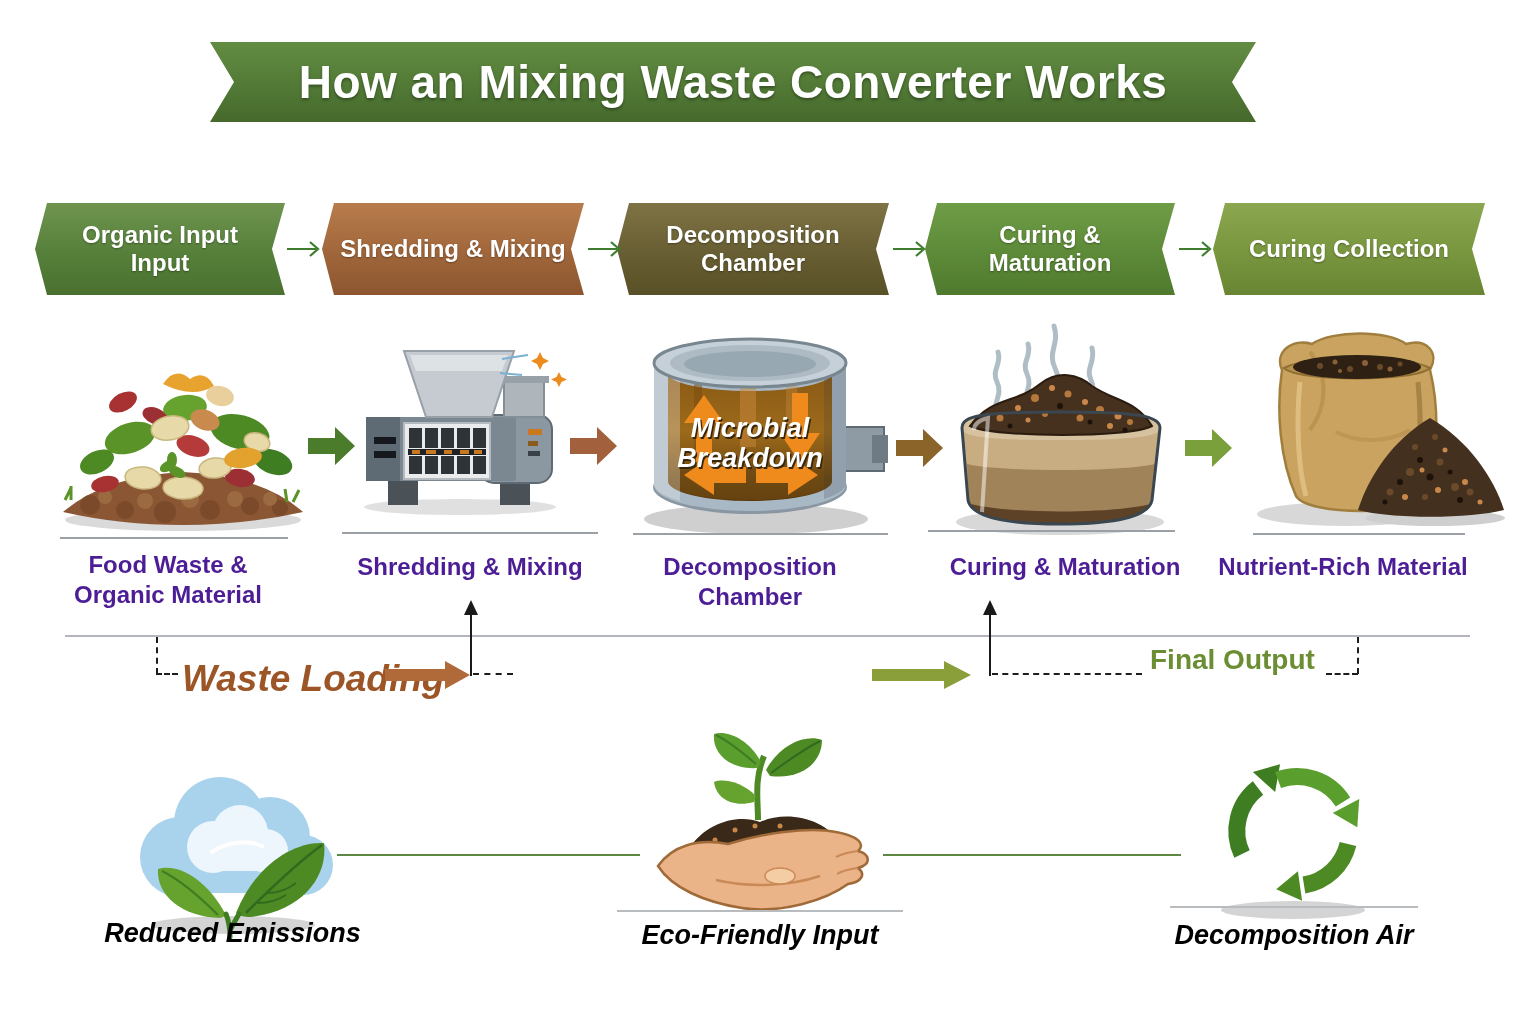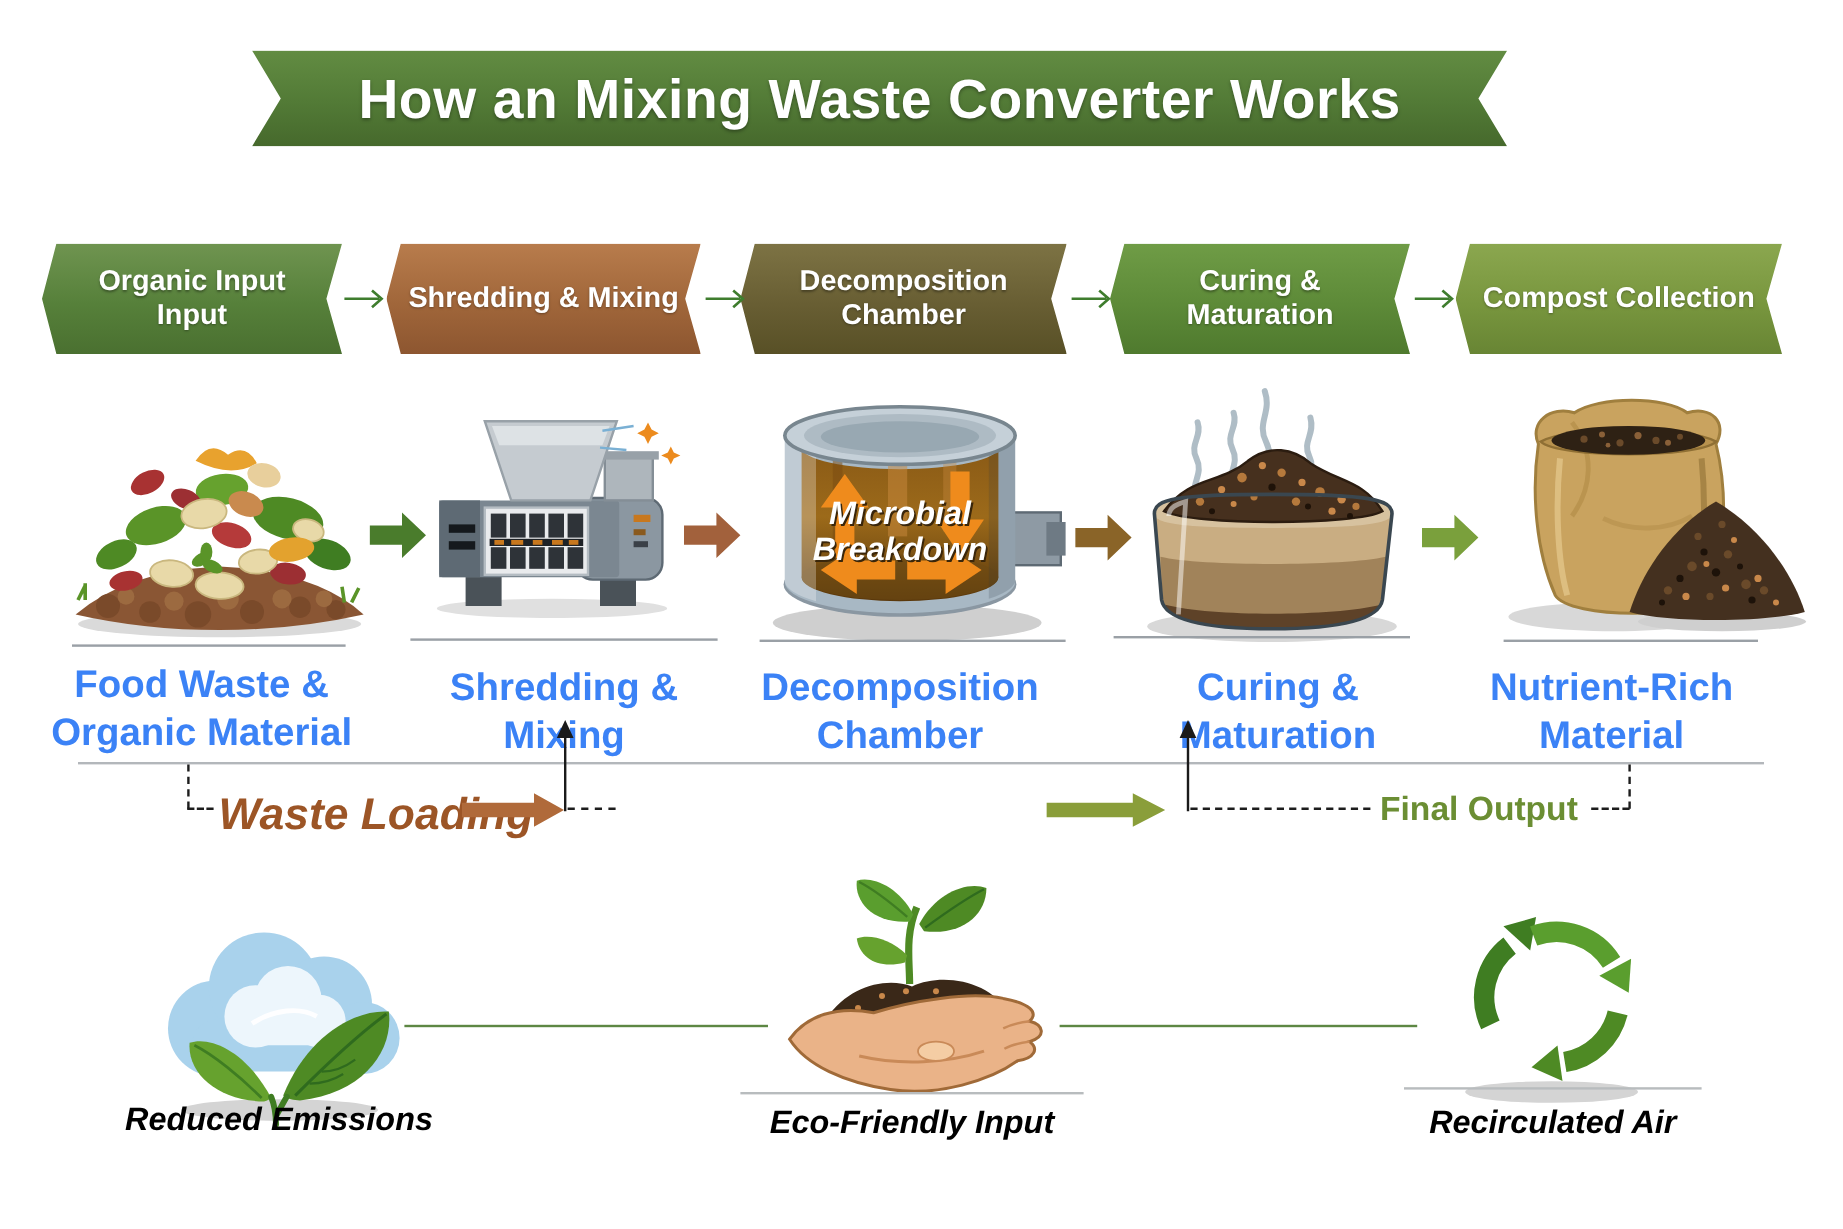--- a/index.html
+++ b/index.html
@@ -20,21 +20,21 @@
     clip-path:polygon(12px 0,100% 0,calc(100% - 13px) 50%,100% 100%,12px 100%,0 50%);
     color:#fff;font-weight:bold;font-size:24px;line-height:1.15;
     text-shadow:0 1px 2px rgba(0,0,0,.35);padding:0 18px;box-sizing:border-box;}
   .banner.b1{left:35px;top:203px;width:250px;background:linear-gradient(180deg,#6f9450,#56803a 55%,#4a7030);}
   .banner.b2{left:322px;top:203px;width:262px;background:linear-gradient(180deg,#b87c4c,#a0663a 55%,#8d5630);}
   .banner.b3{left:617px;top:203px;width:272px;background:linear-gradient(180deg,#7d7344,#685e33 55%,#585026);}
   .banner.b4{left:925px;top:203px;width:250px;background:linear-gradient(180deg,#6f9c46,#5d8a38 55%,#4f7a2e);}
   .banner.b5{left:1213px;top:203px;width:272px;background:linear-gradient(180deg,#8ba74f,#78963e 55%,#688534);}
 
   
-  .caption{font-size:32px;font-weight:bold;color:#3b82f6;text-align:center;line-height:1.25;}
+  .caption{font-size:24px;font-weight:bold;color:#4c1d95;text-align:center;line-height:1.25;}
   .divider{height:0;border-top:2px solid #9aa0a6;}
 
   
   .flow-line{left:65px;top:635px;width:1405px;border-top:2px solid #b3b7bb;}
   .dash-h{border-top:2px dashed #1d1d1d;height:0;}
   .dash-v{border-left:2px dashed #1d1d1d;width:0;}
   .flow-text-brown{font-size:37px;font-weight:bold;font-style:italic;color:#9c5526;}
   .flow-text-green{font-size:28px;font-weight:bold;color:#6b8e33;}
 
   
@@ -57,21 +57,21 @@
   <div class="abs banner b2">
       <span>Shredding &amp; Mixing</span>
     </div>
   <div class="abs banner b3">
       <span>Decomposition Chamber</span>
     </div>
   <div class="abs banner b4">
       <span>Curing &amp; Maturation</span>
     </div>
   <div class="abs banner b5">
-      <span>Compost Collection</span>
+      <span>Curing Collection</span>
     </div>
 
   <svg class="abs" style="left:285px;top:238px" width="38" height="22">
       <path d="M2,11 H31 M25,4 L33,11 L25,18" stroke="#3f7d2e" stroke-width="2.2" fill="none"></path>
     </svg>
   <svg class="abs" style="left:586px;top:238px" width="38" height="22">
       <path d="M2,11 H31 M25,4 L33,11 L25,18" stroke="#3f7d2e" stroke-width="2.2" fill="none"></path>
     </svg>
   <svg class="abs" style="left:891px;top:238px" width="38" height="22">
       <path d="M2,11 H31 M25,4 L33,11 L25,18" stroke="#3f7d2e" stroke-width="2.2" fill="none"></path>
@@ -345,21 +345,21 @@
   <svg class="abs" style="left:872px;top:660px" width="100" height="30">
       <polygon points="0,9 72,9 72,1 99,15 72,29 72,21 0,21" fill="#8a9e3a"></polygon>
     </svg>
 
   <svg class="abs" style="left:980px;top:598px" width="20" height="80">
       <path d="M10,78 V14" stroke="#1a1a1a" stroke-width="2" fill="none"></path>
       <polygon points="10,2 3,17 17,17" fill="#1a1a1a"></polygon>
     </svg>
 
   <div class="abs dash-h" style="left:992px;top:673px;width:150px"></div>
-  <div class="abs flow-text-green" style="left:1150px;top:658px">Final Output</div>
+  <div class="abs flow-text-green" style="left:1150px;top:644px">Final Output</div>
   <div class="abs dash-h" style="left:1326px;top:673px;width:32px"></div>
   <div class="abs dash-v" style="left:1357px;top:637px;height:37px"></div>
 
   <div class="abs green-rule" style="left:337px;top:854px;width:303px"></div>
   <div class="abs green-rule" style="left:883px;top:854px;width:298px"></div>
 
   <svg class="abs" style="left:118px;top:745px" width="225" height="195" viewBox="0 0 225 195">
     <ellipse cx="115" cy="180" rx="82" ry="9" fill="#d4d4d4"></ellipse>
     <g fill="#a9d2ec">
       <circle cx="62" cy="112" r="40"></circle>
@@ -421,15 +421,15 @@
   <svg class="abs" style="left:1188px;top:742px" width="210" height="185" viewBox="0 0 210 185">
     <ellipse cx="105" cy="168" rx="72" ry="9" fill="#d4d4d4"></ellipse>
     <path d="M 54 112 A 54 54 0 0 1 70 46" stroke="#3f7d22" stroke-width="17" fill="none"></path>
     <polygon points="0,-15 24,0 0,15" transform="translate(76,40) rotate(-48)" fill="#3f7d22"></polygon>
     <path d="M 90 38 A 54 54 0 0 1 155 60" stroke="#5a9e2e" stroke-width="17" fill="none"></path>
     <polygon points="0,-15 24,0 0,15" transform="translate(158,64) rotate(62)" fill="#5a9e2e"></polygon>
     <path d="M 160 102 A 54 54 0 0 1 116 143" stroke="#4e8a24" stroke-width="17" fill="none"></path>
     <polygon points="0,-15 24,0 0,15" transform="translate(112,144) rotate(172)" fill="#4e8a24"></polygon>
   </svg>
   <div class="abs gray-rule" style="left:1170px;top:906px;width:248px"></div>
-  <div class="abs benefit-label" style="left:1160px;top:920px;width:268px">Recirculated Air</div>
+  <div class="abs benefit-label" style="left:1160px;top:920px;width:268px">Decomposition Air</div>
 
 </div>
 
 </body></html>

